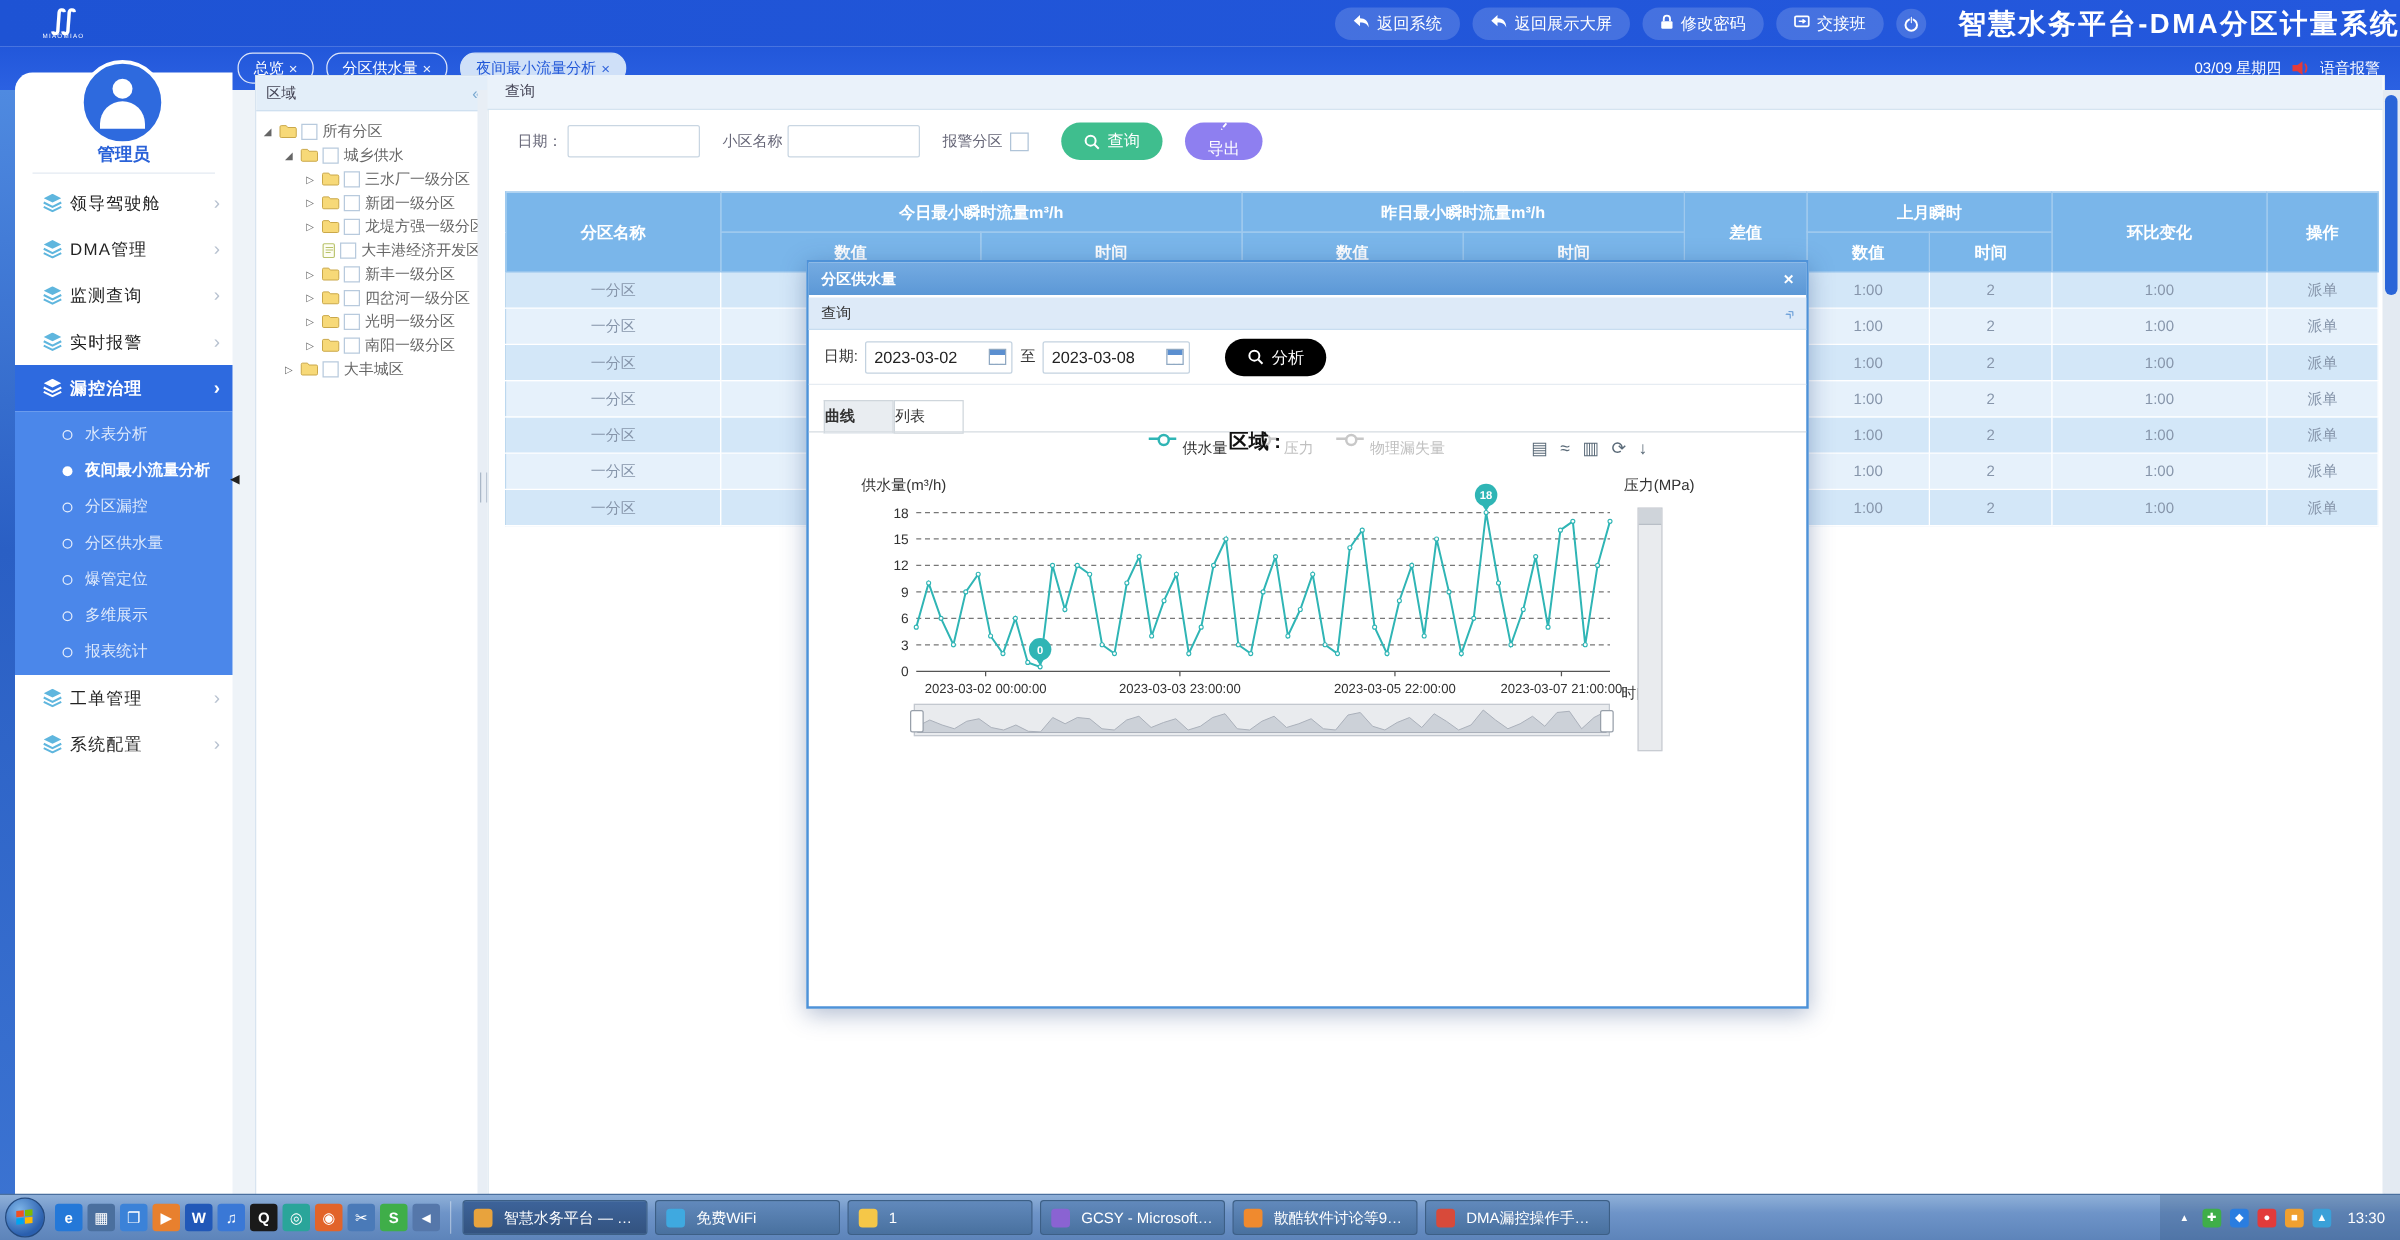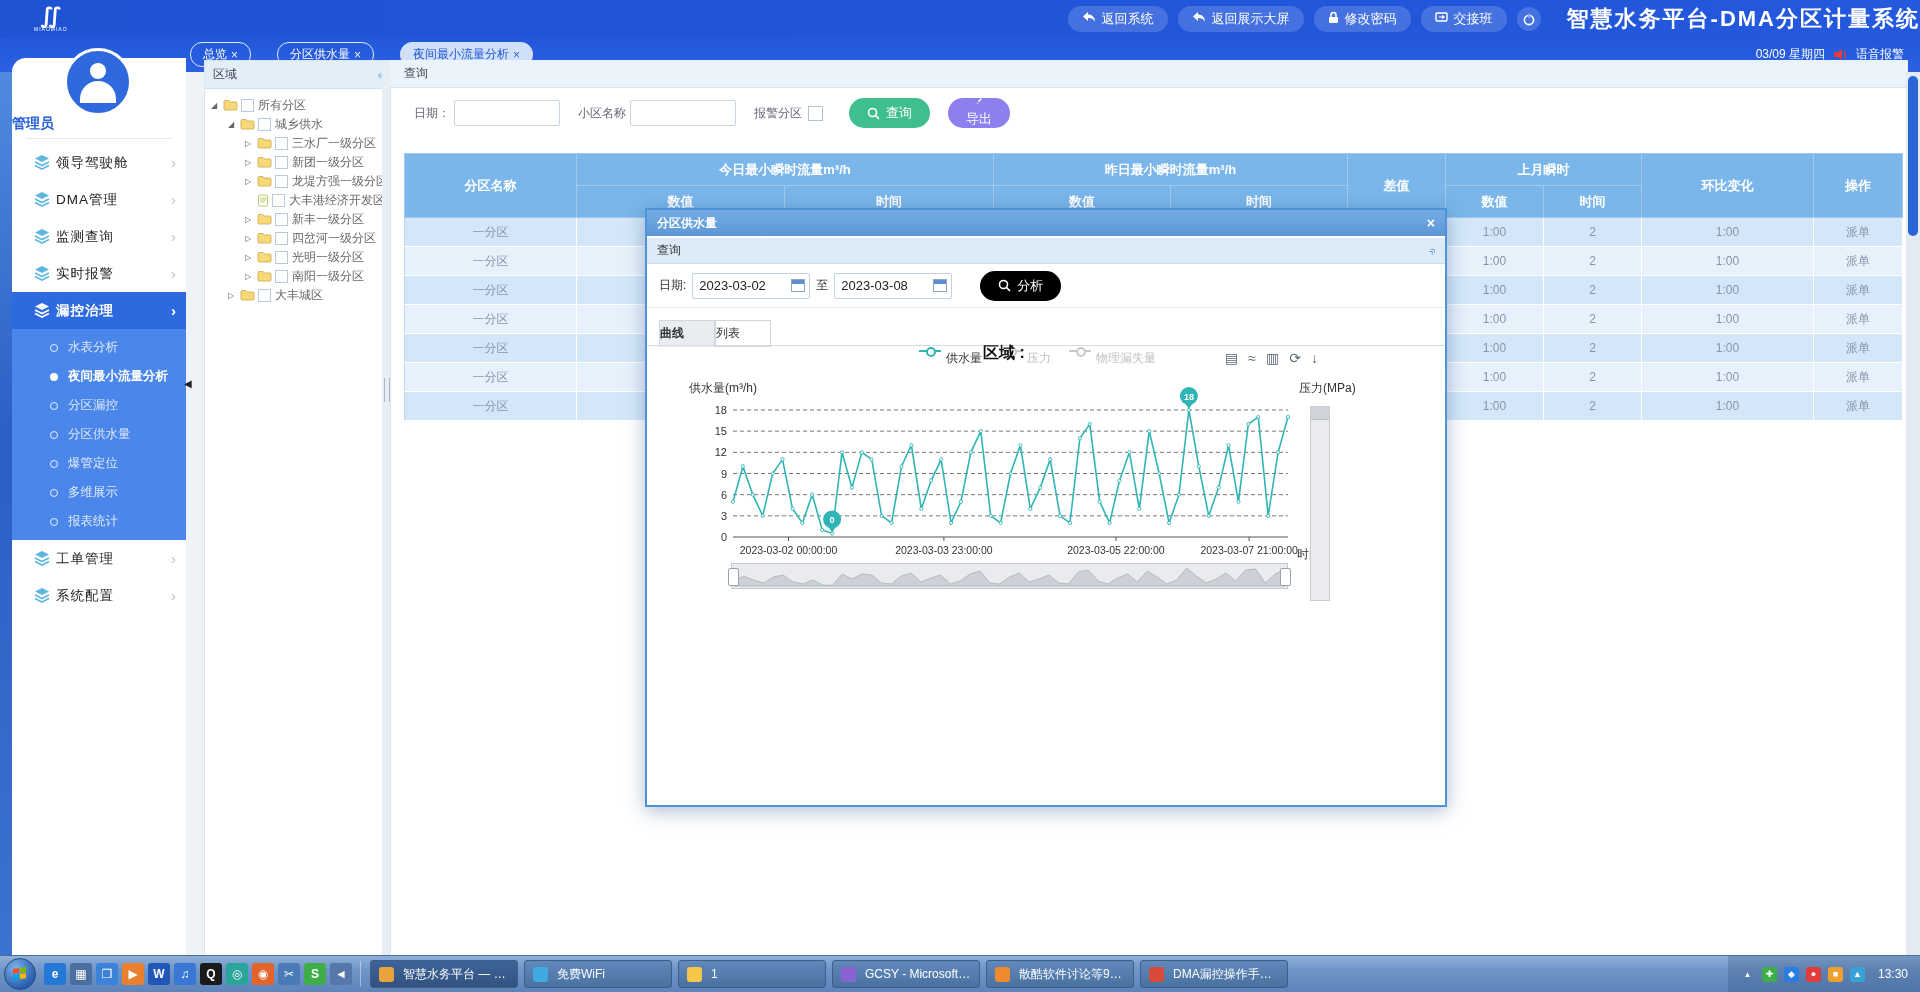--- a/index.html
+++ b/index.html
@@ -3,30 +3,30 @@
 <meta charset="utf-8">
 <style>
   html,body{margin:0;padding:0;}
   body{width:1920px;height:992px;position:relative;overflow:hidden;
        font-family:"Liberation Sans","DejaVu Sans",sans-serif;background:#eef3f8;font-size:12px;}
   .abs{position:absolute;}
   
   #top-header{left:0;top:0;width:1920px;height:37px;background:linear-gradient(90deg,#1e53d4,#2458dd);display:flex;align-items:center;color:#fff;}
   #tabsbar{left:0;top:37px;width:1920px;height:35px;background:linear-gradient(180deg,#2257da,#2b61e2);display:flex;align-items:center;}
   .hbtn{display:flex;align-items:center;gap:6px;background:rgba(255,255,255,.16);border-radius:13px;padding:4px 14px;color:#fff;font-size:13px;margin-left:10px;cursor:pointer;}
-  .tab{display:flex;align-items:center;gap:4px;border:1px solid rgba(255,255,255,.85);border-radius:12px;padding:3px 12px;color:#fff;font-size:12px;margin-right:26px;cursor:pointer;}
+  .tab{display:flex;align-items:center;gap:4px;border:1px solid rgba(255,255,255,.85);border-radius:12px;padding:3px 12px;color:#fff;font-size:12px;margin-right:10px;cursor:pointer;}
   .tab.active{background:#cfe0f8;border-color:#cfe0f8;color:#2258d8;}
   .tab .tclose{font-size:12px;opacity:.9;}
   
   #wallpaper-strip{left:0;top:72px;width:12px;height:920px;background:linear-gradient(180deg,#4f8ae0,#2a5fc4 40%,#3c74d2);}
   #sidebar{left:12px;top:58px;width:174px;height:897px;background:#fff;border-radius:14px 0 0 0;}
   #avatar{left:64px;top:48px;width:62px;height:62px;border-radius:50%;background:#2e6ade;border:3px solid #fff;}
   #avatar .head{position:absolute;left:23px;top:12px;width:16px;height:16px;border-radius:50%;background:#fff;}
   #avatar .body{position:absolute;left:13px;top:30px;width:36px;height:22px;border-radius:18px 18px 0 0;background:#fff;}
-  #user-label{left:12px;top:115px;width:174px;color:#2a62d8;font-size:14px;font-weight:bold;}
+  #user-label{left:12px;top:115px;width:174px;text-align:center;color:#2a62d8;font-size:14px;font-weight:bold;}
   #sidebar-divider{left:26px;top:138px;width:146px;height:1px;background:#e4eaf2;}
   #menu{left:12px;top:144px;width:174px;}
   .mitem{display:flex;align-items:center;height:37px;padding:0 10px 0 22px;color:#222;font-size:13.5px;cursor:pointer;}
   .mitem .micon{width:22px;display:inline-flex;}
   .mitem .mlabel{flex:1;letter-spacing:1px;}
   .mitem .mchev{color:#b8c2d0;font-size:15px;}
   .mitem.mactive{background:#2e6adf;color:#fff;font-weight:bold;}
   .mitem.mactive .mchev{color:#fff;}
   .submenu{background:#4b87ea;padding:4px 0;}
   .sitem{display:flex;align-items:center;height:29px;padding-left:38px;color:rgba(255,255,255,.82);font-size:12.5px;cursor:pointer;}

